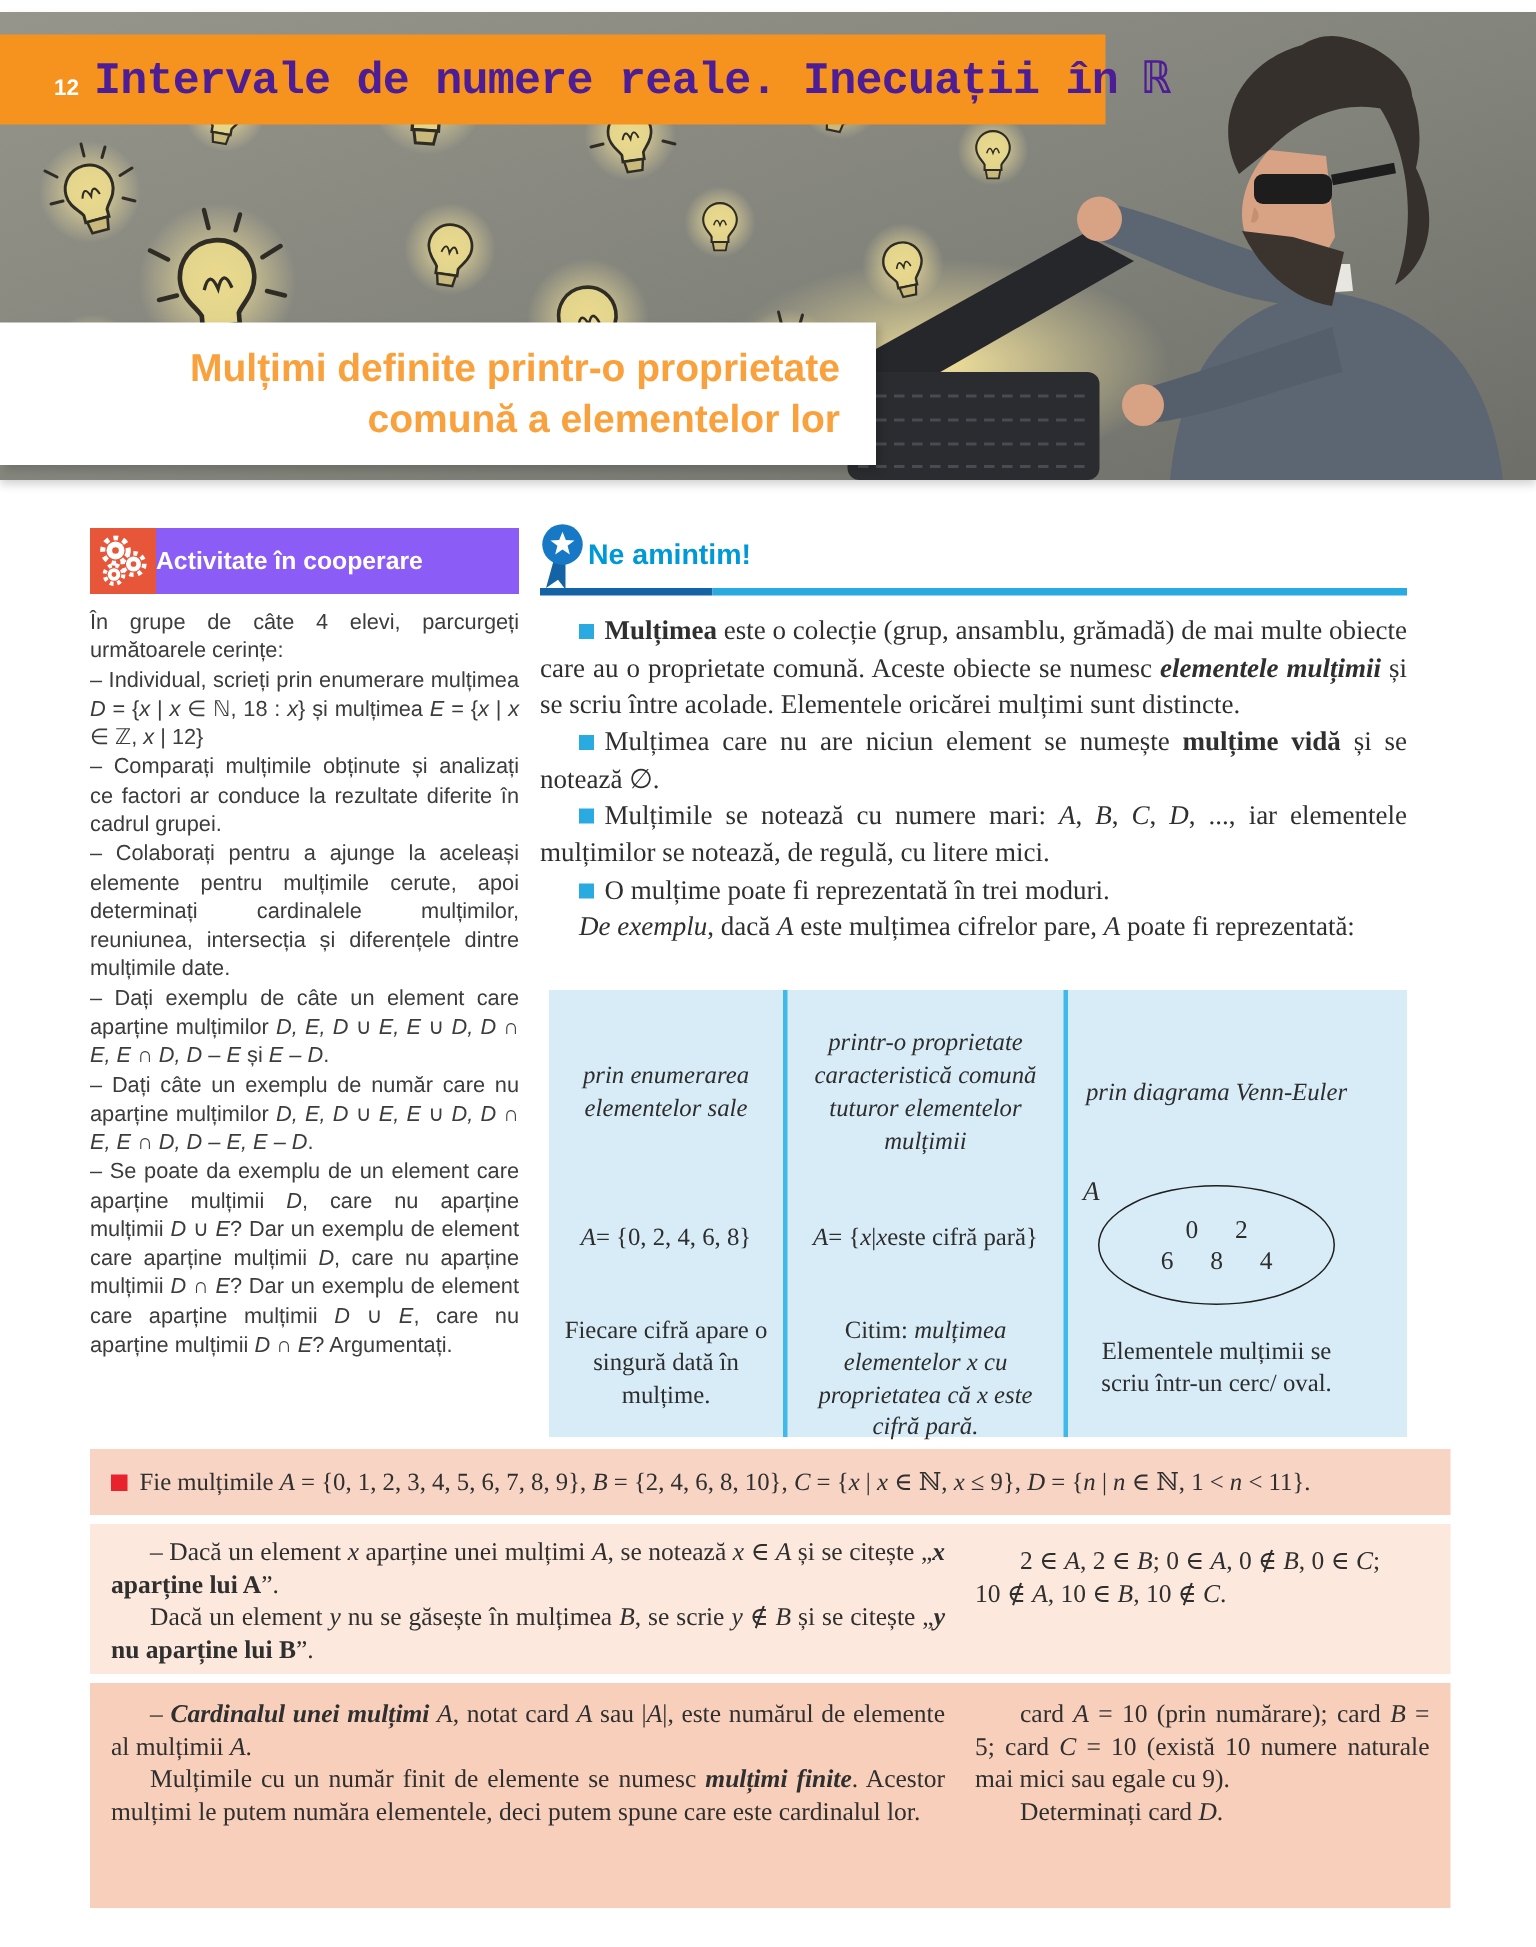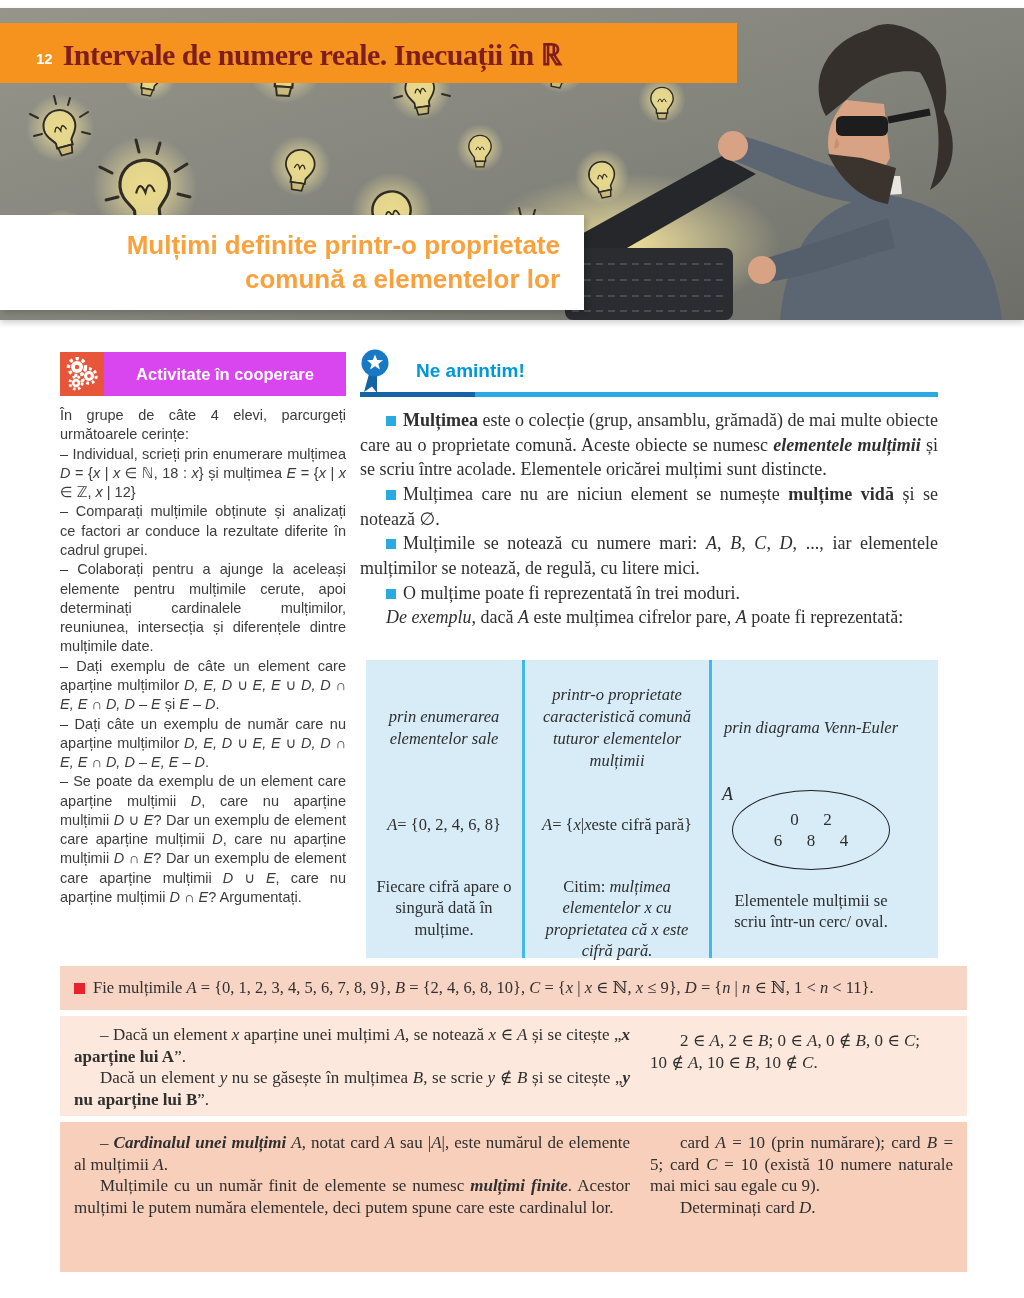--- a/index.html
+++ b/index.html
@@ -11,42 +11,42 @@
   .run-bi { font-weight:bold; font-style:italic; }
 
   
   .hero { position:absolute; left:0; top:8px; width:1024px; height:312px; box-shadow:0 3px 6px rgba(0,0,0,.18); }
   .hero svg { display:block; }
 
   .title-bar { position:absolute; left:0; top:23px; width:737px; height:60px; background:#f6921e;
     display:flex; align-items:center; z-index:4; }
   .page-num { color:#fff; font-family:"Liberation Sans",sans-serif; font-weight:bold; font-size:15px;
     margin:10px 10px 0 36px; }
-  .page-title { color:#7f1d1d; font-family:Liberation Serif, serif; font-weight:bold; font-size:30px;
+  .page-title { color:#4c1d95; font-family:Liberation Mono, monospace; font-weight:bold; font-size:30px;
     letter-spacing:-0.5px; white-space:nowrap; }
 
   .subtitle-box { position:absolute; left:0; top:215px; width:584px; height:95px; background:#fff; z-index:4;
     display:flex; flex-direction:column; justify-content:center; align-items:flex-end; padding-right:24px;
     box-shadow:3px 3px 5px rgba(0,0,0,.15); }
   .subtitle-box span { color:#f9a13c; font-family:"Liberation Sans",sans-serif; font-weight:bold;
     font-size:26px; line-height:1.3; }
 
   
   .sidebar { position:absolute; left:60px; top:352px; width:286px; font-family:"Liberation Sans","DejaVu Sans",sans-serif; }
   .sidebar-head { display:flex; height:44px; }
   .sidebar-iconbox { width:44px; height:44px; background:#e8563a; flex:none;
     display:flex; align-items:center; justify-content:center; }
-  .sidebar-band { flex:1; background:#d946ef; display:flex; align-items:center; justify-content:center; }
+  .sidebar-band { flex:1; background:#8b5cf6; display:flex; align-items:center; }
   .sidebar-band span { color:#fff; font-weight:bold; font-size:16.5px; }
   .sidebar-text { margin-top:10px; }
   .sidebar-text p { font-size:14.5px; line-height:1.33; color:#3c3c3c; text-align:justify; }
 
   
   .main { position:absolute; left:360px; top:350px; width:578px; }
-  .remember-head { display:flex; align-items:center; gap:26px; height:42px; }
+  .remember-head { display:flex; align-items:center; gap:2px; height:42px; }
   .remember-title { color:#0099d8; font-family:"Liberation Sans",sans-serif; font-weight:bold; font-size:19px; }
   .rule { height:5px; display:flex; }
   .rule .seg-dark { width:115px; background:#1464a5; }
   .rule .seg-light { flex:1; background:#29abe2; }
   .remember-body { margin-top:11px; }
   .remember-body p { font-size:18px; line-height:1.37; color:#2f2f2f; text-align:justify; text-indent:26px; }
   .sq-bullet { display:inline-block; width:10px; height:10px; background:#29abe2; margin-right:7px; }
 
   
   .rep-table { position:absolute; left:366px; top:660px; width:572px; height:298px; display:flex;

